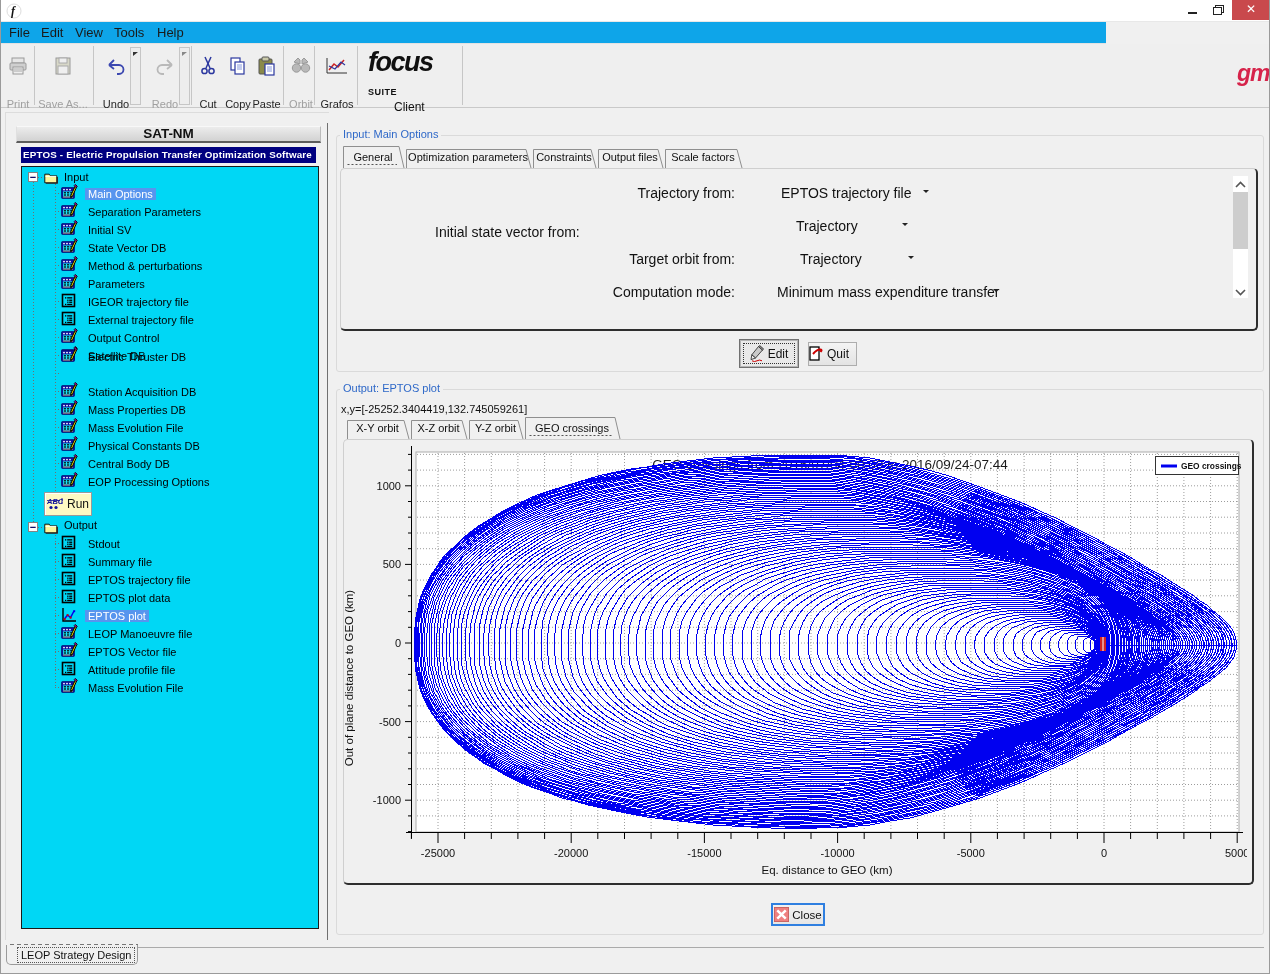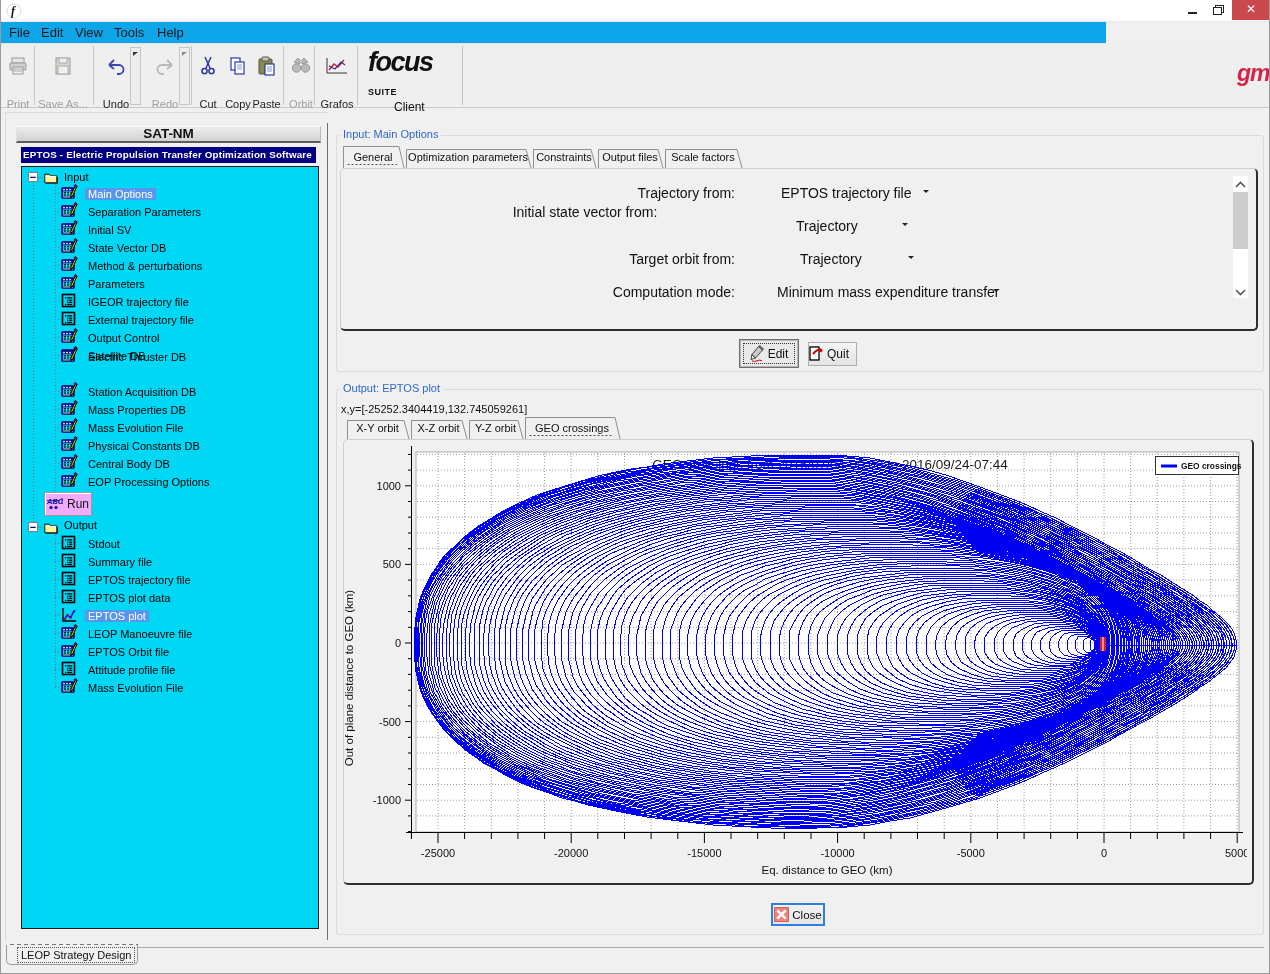--- a/index.html
+++ b/index.html
@@ -23,21 +23,21 @@
 #eptosbar{position:absolute;left:21px;top:147px;width:295px;height:16px;background:#000080;color:#fff;font-weight:bold;font-size:9.8px;line-height:16px;padding-left:2px;white-space:nowrap;letter-spacing:0.18px}
 #tree{position:absolute;left:21px;top:166px;width:298px;height:763px;background:#00d7f5;border:1px solid #1a1a1a}
 .trow{position:absolute;left:61px;height:18px;white-space:nowrap}
 .ticn{display:inline-block;width:16px;height:16px;vertical-align:top;margin-top:1px}
 .ti{width:16px;height:16px;overflow:visible}
 .tif{width:15px;height:13px}
 .tlab{font-size:11px;color:#000;line-height:18px;margin-left:8px;padding:0 3px}
 .tlab.sel{background:#5795ee;color:#fff}
 .tl0{position:absolute;font-size:11px;color:#000;line-height:16px}
 .xbox{position:absolute;width:10px;height:10px;background:#fff;border:1px solid #848484;color:#000060;font-size:11px;line-height:8px;text-align:center;font-weight:bold}
-#runbtn{position:absolute;left:44px;top:492px;width:48px;height:24px;background:#f0abfc;border:1px solid #9a9a9a;box-shadow:inset 1px 1px 0 #fff;font-size:12px;color:#111;text-align:center;line-height:22px}
+#runbtn{position:absolute;left:44px;top:492px;width:48px;height:24px;background:#fef9c3;border:1px solid #9a9a9a;box-shadow:inset 1px 1px 0 #fff;font-size:12px;color:#111;text-align:center;line-height:22px}
 #splitter{position:absolute;left:327px;top:123px;width:1px;height:817px;background:#707070}
 .gbox{position:absolute;border:1px solid #dadada;border-radius:3px}
 .glab{position:absolute;font-size:11px;color:#2e68c8;background:#f0f0f0;padding:0 3px}
 .panel{position:absolute;background:#f0f0f0;border-radius:5px;border-top:1px solid #cfcfcf;border-left:1px solid #cfcfcf;border-right:2px solid #2e2e2e;border-bottom:2px solid #2e2e2e}
 .frow{position:absolute;font-size:14px;color:#111;white-space:nowrap}
 .arr{position:absolute;width:0;height:0;border-left:3px solid transparent;border-right:3px solid transparent;border-top:3.5px solid #222}
 .tabt{font-size:11px;fill:#111;font-family:"Liberation Sans",sans-serif}
 #sbtrack{position:absolute;left:1233px;top:176px;width:15px;height:122px;background:#fff}
 #sbthumb{position:absolute;left:1233px;top:192px;width:15px;height:57px;background:#cdcdcd}
 #editbtn{position:absolute;left:739px;top:339px;width:60px;height:29px;background:#e9e9e9;border:1px solid #707070;box-shadow:inset 0 0 0 1px #b5b5b5}
@@ -631,21 +631,21 @@
             <rect x="9.2" y="7.2" width="2.2" height="1.2" fill="#000"></rect>
             <rect x="2.8" y="9.4" width="2.2" height="1.2" fill="#000"></rect>
             <rect x="6" y="9.4" width="2.2" height="1.2" fill="#000"></rect>
             <rect x="9.2" y="9.4" width="2.2" height="1.2" fill="#000"></rect>
             <rect x="2" y="11.6" width="10" height="1" fill="#b09a70"></rect>
             <g>
               <polygon points="14.8,0 16,1.2 11.2,11.8 9.6,12.6 9.8,10.6" fill="#ffee00" stroke="#000" stroke-width="1"></polygon>
               <polygon points="14.3,-0.6 16,1.6 15,2.6 13.2,0.6" fill="#cc00cc" stroke="#000" stroke-width="0.8"></polygon>
               <polygon points="10.2,10.4 11.2,11.6 9.6,12.6" fill="#000"></polygon>
             </g>
-          </svg></span><span class="tlab ">EPTOS Orbit file</span></div>
+          </svg></span><span class="tlab ">EPTOS Vector file</span></div>
       <div class="trow" style="top:660px"><span class="ticn"><svg class="ti" viewBox="0 0 16 16">
             <rect x="1.5" y="1.5" width="12" height="12" fill="none" stroke="#000" stroke-width="1.6"></rect>
             <rect x="4" y="4.2" width="1.3" height="1.3" fill="#000"></rect>
             <rect x="6.2" y="4.2" width="5" height="1.3" fill="#000"></rect>
             <rect x="6.2" y="6.6" width="1.3" height="1.3" fill="#000"></rect>
             <rect x="8.2" y="6.6" width="3" height="1.3" fill="#000"></rect>
             <rect x="6.2" y="8.6" width="1.3" height="1.3" fill="#000"></rect>
             <rect x="8.2" y="8.6" width="3" height="1.3" fill="#000"></rect>
             <rect x="4" y="10.8" width="1.3" height="1.3" fill="#000"></rect>
             <rect x="6.2" y="10.8" width="5" height="1.3" fill="#000"></rect>
@@ -685,21 +685,21 @@
     <path d="M194.5 22 V3.5 H252.0 l5 18.5" fill="none" stroke="#8f8f8f" stroke-width="1"></path>
     <text x="225.0" y="15" text-anchor="middle" class="tabt">Constraints</text>
     <path d="M259.5 22 V3.5 H319.0 l5 18.5" fill="none" stroke="#8f8f8f" stroke-width="1"></path>
     <text x="291.0" y="15" text-anchor="middle" class="tabt">Output files</text>
     <path d="M326.5 22 V3.5 H398.0 l5 18.5" fill="none" stroke="#8f8f8f" stroke-width="1"></path>
     <text x="364.0" y="15" text-anchor="middle" class="tabt">Scale factors</text>
   </svg>
 <div class="frow" style="left:435px;top:185px;width:300px;text-align:right">Trajectory from:</div>
 <div class="frow" style="left:781px;top:185px">EPTOS trajectory file</div>
 <div class="arr" style="left:923px;top:190px"></div>
-<div class="frow" style="left:435px;top:204px;width:300px;text-align:center">Initial state vector from:</div>
+<div class="frow" style="left:435px;top:224px;width:300px;text-align:left">Initial state vector from:</div>
 <div class="frow" style="left:796px;top:218px">Trajectory</div>
 <div class="arr" style="left:902px;top:223px"></div>
 <div class="frow" style="left:435px;top:251px;width:300px;text-align:right">Target orbit from:</div>
 <div class="frow" style="left:800px;top:251px">Trajectory</div>
 <div class="arr" style="left:908px;top:256px"></div>
 <div class="frow" style="left:435px;top:284px;width:300px;text-align:right">Computation mode:</div>
 <div class="frow" style="left:777px;top:284px">Minimum mass expenditure transfer</div>
 <div class="arr" style="left:993px;top:289px"></div>
 <div id="sbtrack"></div>
 <div id="sbthumb"></div>

